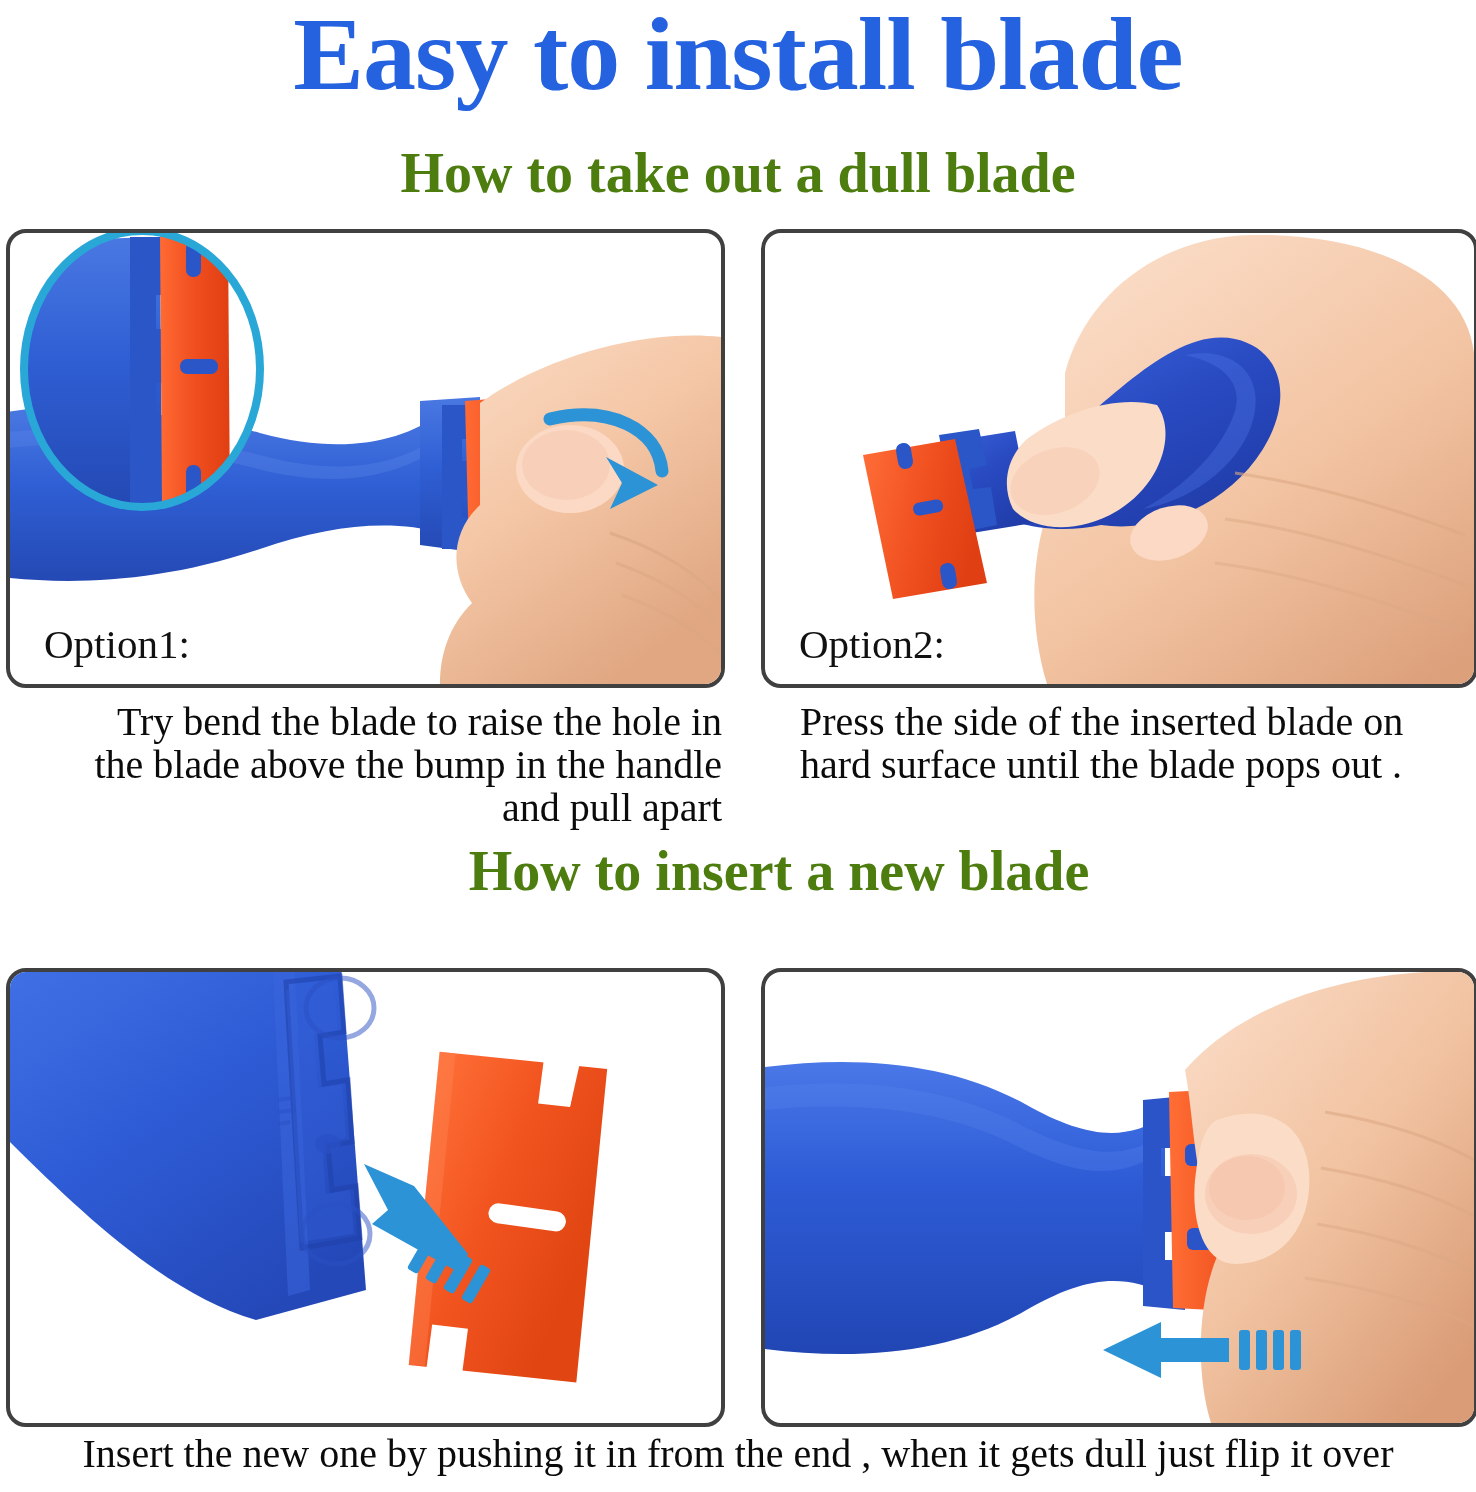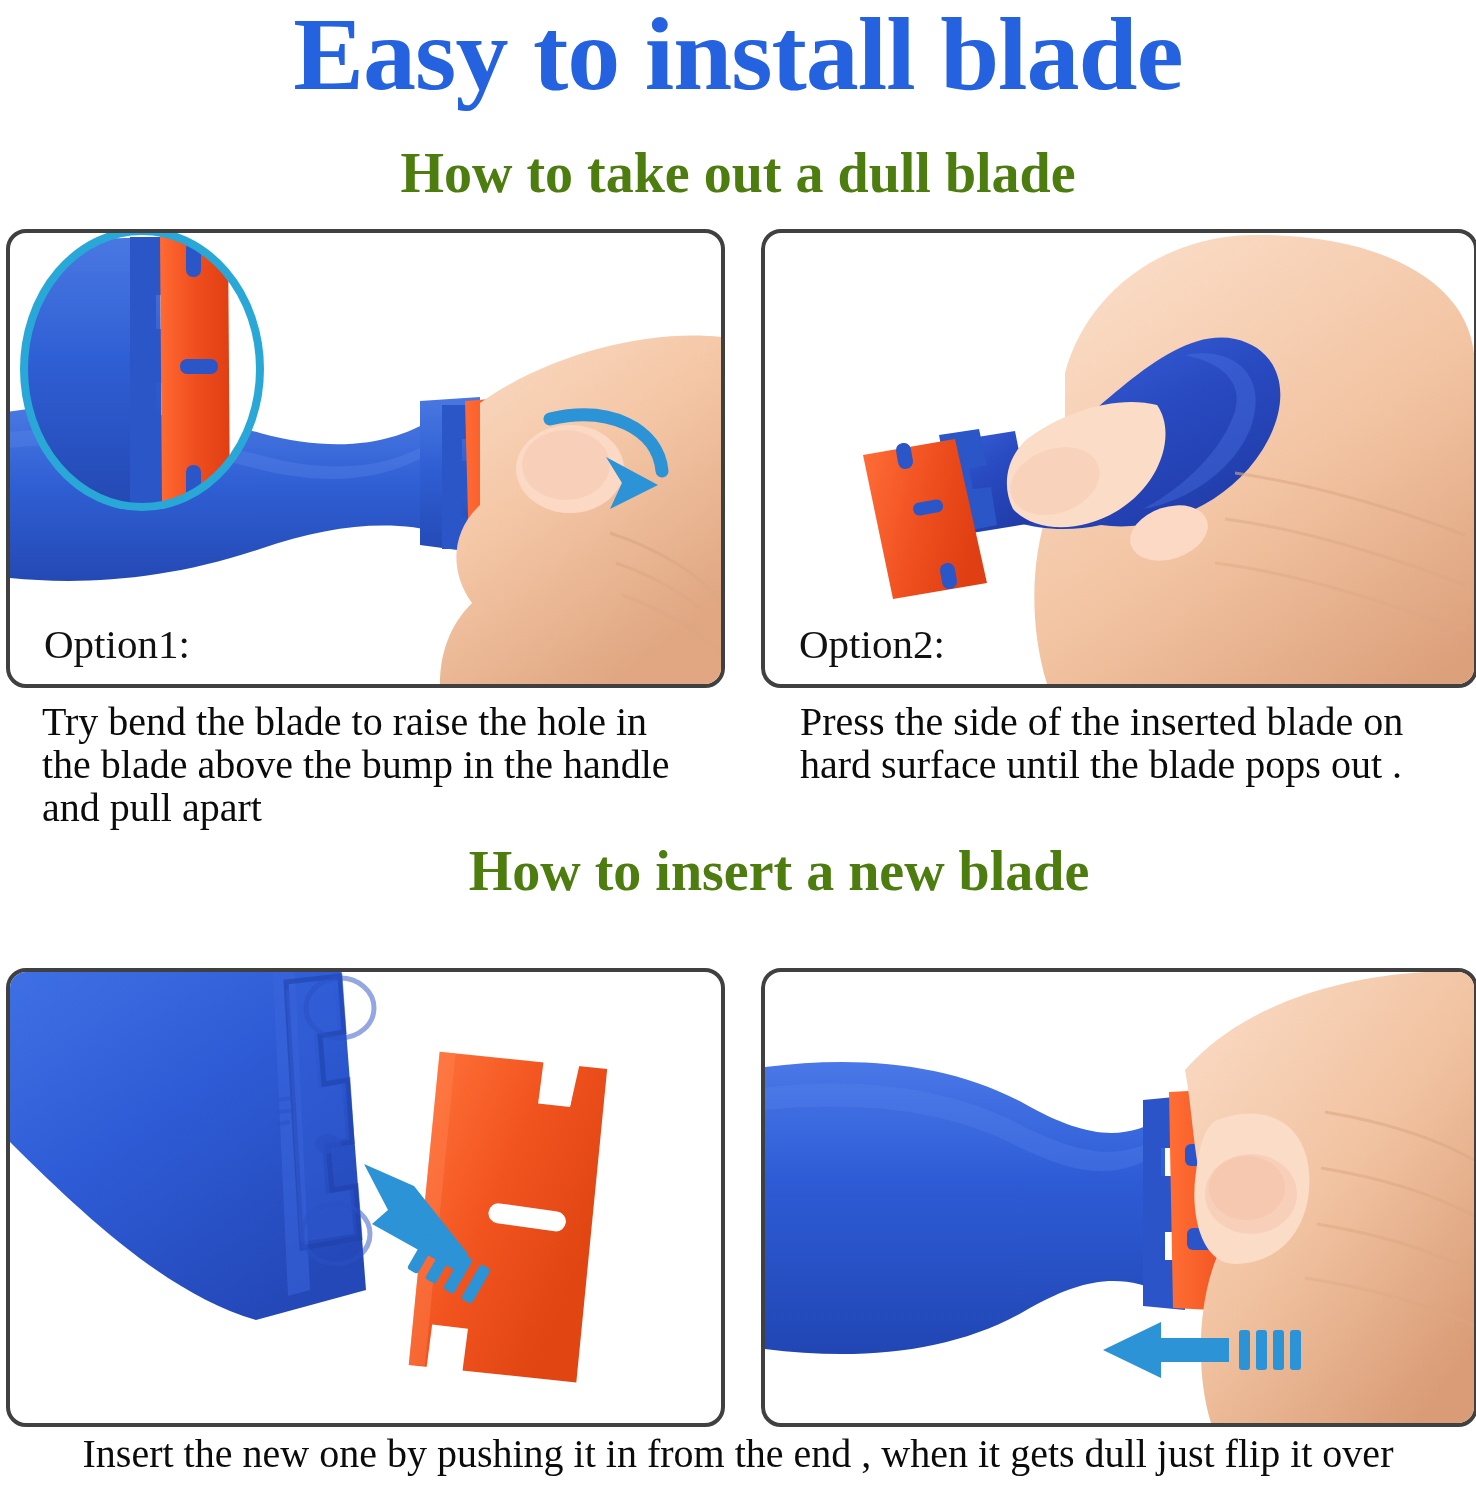--- a/index.html
+++ b/index.html
@@ -43,21 +43,21 @@
     color:#111111;font-size:41px;line-height:44px;
     white-space:nowrap;
   }
 
   
   .caption{
     position:absolute;color:#0b0b0b;
     font-size:40px;line-height:43px;
     white-space:pre-line;
   }
-  #cap1{left:42px;top:700px;width:680px;}
+  #cap1{left:42px;top:700px;width:680px;text-align:right;}
   #cap2{left:800px;top:700px;width:660px;}
   #cap3{
     left:0;top:1432px;width:1476px;text-align:center;
     font-size:40px;line-height:44px;
   }
 
   
   .art{position:absolute;left:0;top:0;width:100%;height:100%;}
   .art svg{display:block;width:100%;height:100%;}
 </style>

